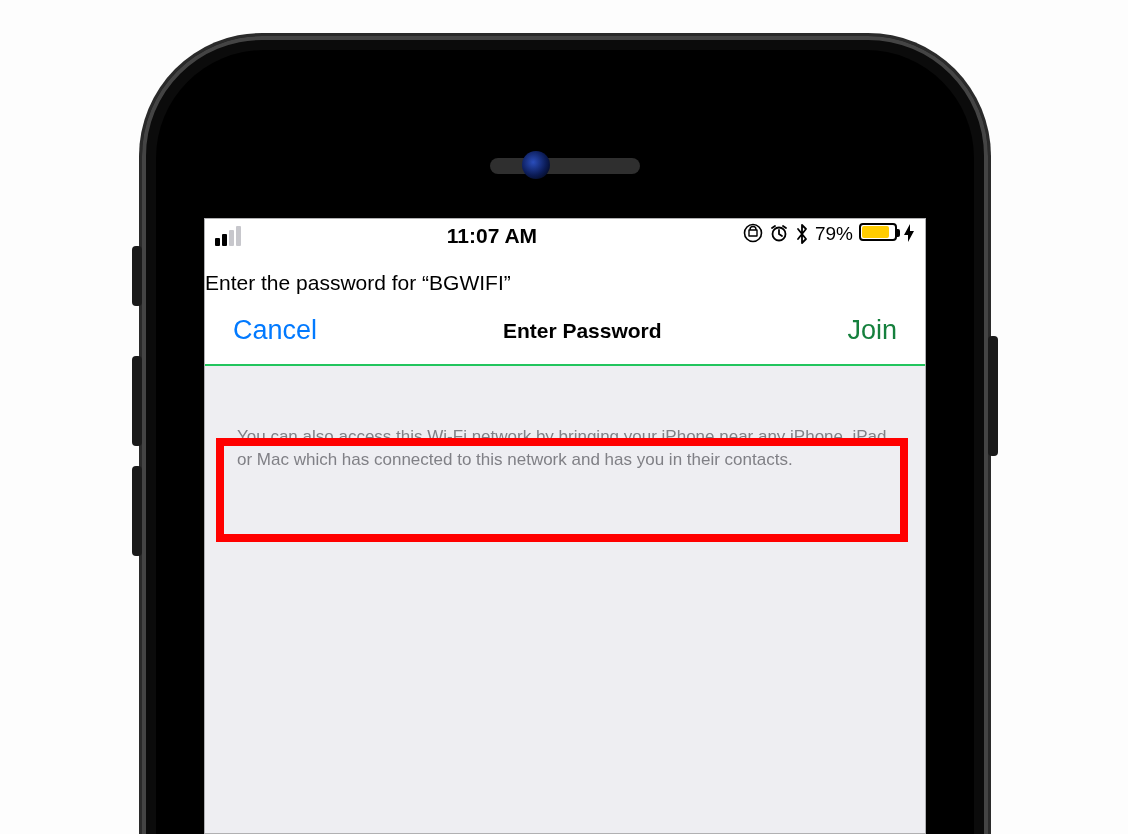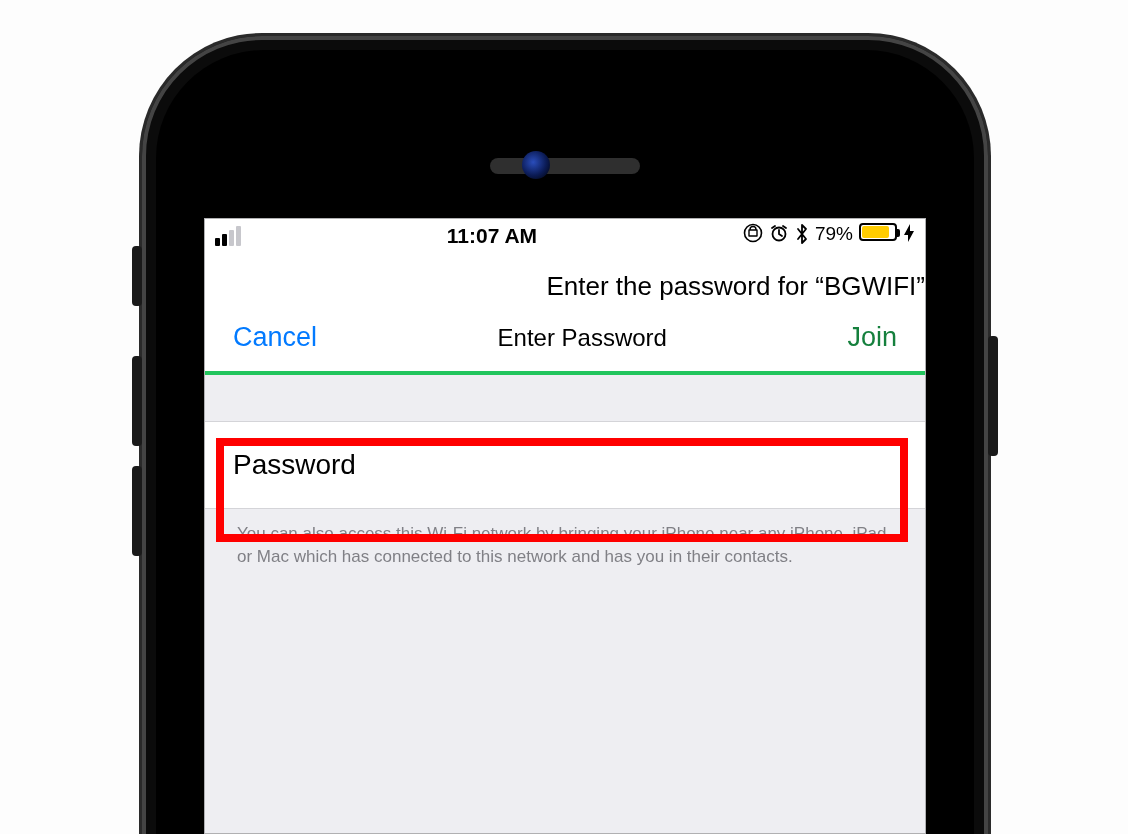--- a/index.html
+++ b/index.html
@@ -69,27 +69,27 @@
   .sig span:nth-child(3){height:16px; background:#c7c7cc;}
   .sig span:nth-child(4){height:20px; background:#c7c7cc;}
   .time { font-size:21px; font-weight:600; }
   .pct { font-weight:400; font-size:19px; }
   .batt { width:38px; height:18px; border:2px solid #000; border-radius:4px; position:relative; }
   .batt::after{content:"";position:absolute;right:-5px;top:4px;width:3px;height:8px;background:#000;border-radius:0 2px 2px 0;}
   .batt .fill{position:absolute;left:1px;top:1px;bottom:1px;width:79%;background:#ffcc00;border-radius:2px;}
   .ico { font-size:18px; font-weight:400; }
 
   
-  .prompt-line { background:#fff; text-align:right; font-size:26px; padding:18px 0 10px; }
+  .prompt-line { background:#fff; text-align:left; font-size:21px; padding:18px 0 10px; }
   .navbar {
     background:#fff; display:flex; align-items:center; justify-content:space-between;
-    padding:10px 28px 18px; border-bottom:4px solid #22c55e;
+    padding:10px 28px 18px; border-bottom:2px solid #22c55e;
   }
   .nav-cancel { color:#027aff; font-size:27px; }
-  .nav-title  { font-size:24px; font-weight:400; }
+  .nav-title  { font-size:21px; font-weight:700; }
   .nav-join   { color:#15803d; font-size:27px; }
 
   
   .spacer { height:46px; }
   .pw-row {
     background:#fff; border-top:1px solid #d4d4d8; border-bottom:1px solid #d4d4d8;
     display:flex; align-items:center; padding:0 28px; height:88px;
     font-size:28px;
     position:relative;
   }
@@ -166,21 +166,17 @@
   <div class="prompt-line">Enter the password for “BGWIFI”</div>
 
   <div class="navbar">
     <div class="nav-cancel">Cancel</div>
     <div class="nav-title">Enter Password</div>
     <div class="nav-join">Join</div>
   </div>
 
   <div class="spacer"></div>
 
-  <div class="pw-row">
-    <span class="pw-label">Password</span>
-    <input class="pw-input" type="password" value="" style="">
-  </div>
 
   <div class="help-text">You can also access this Wi-Fi network by bringing your iPhone near any iPhone, iPad, or Mac which has connected to this network and has you in their contacts.</div>
 </div>
 
 <div class="highlight-ring" style="left:216px; top:438px; width:692px; height:104px;"></div>
 
 </body></html>

